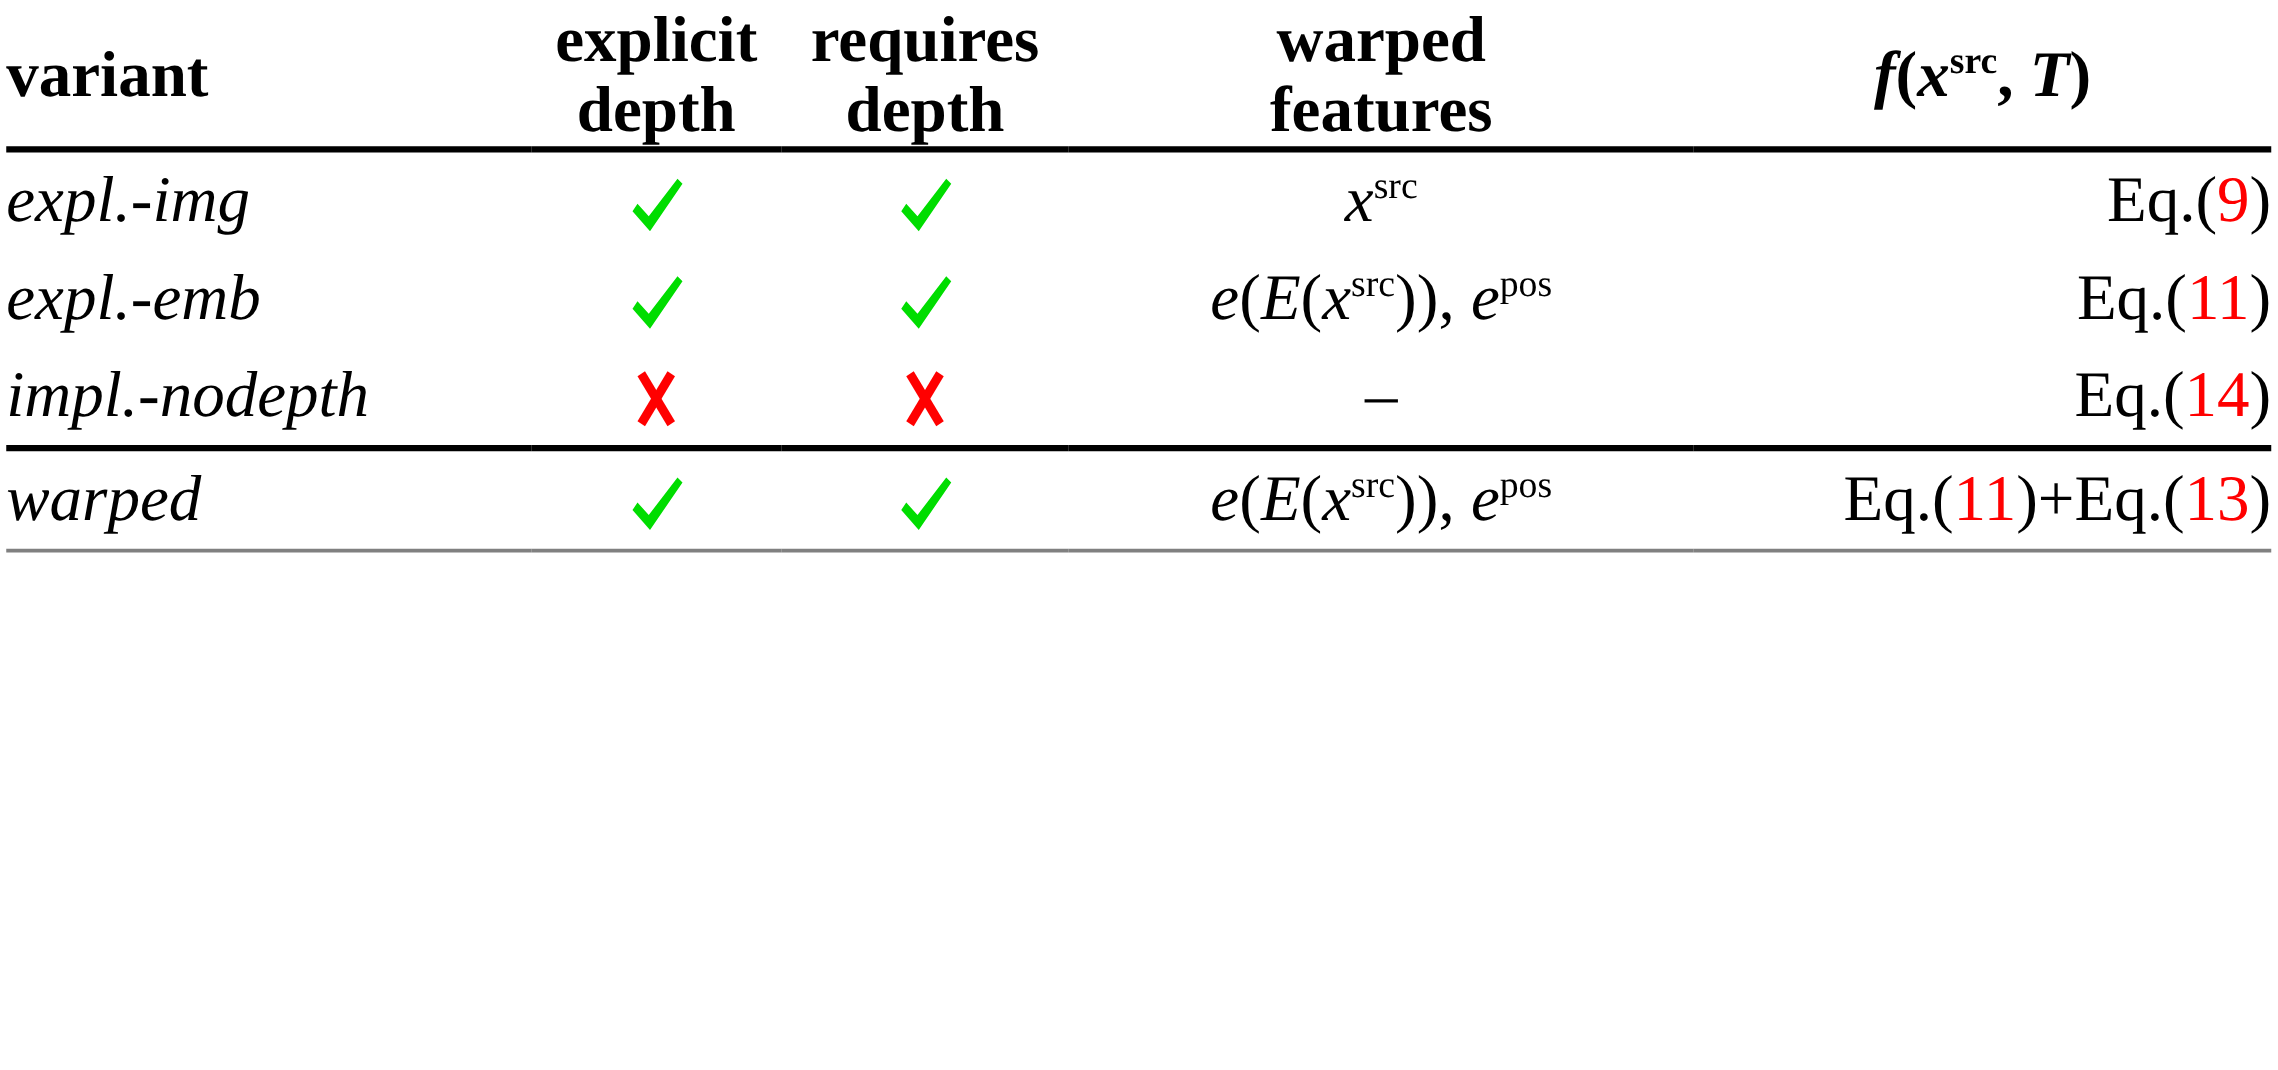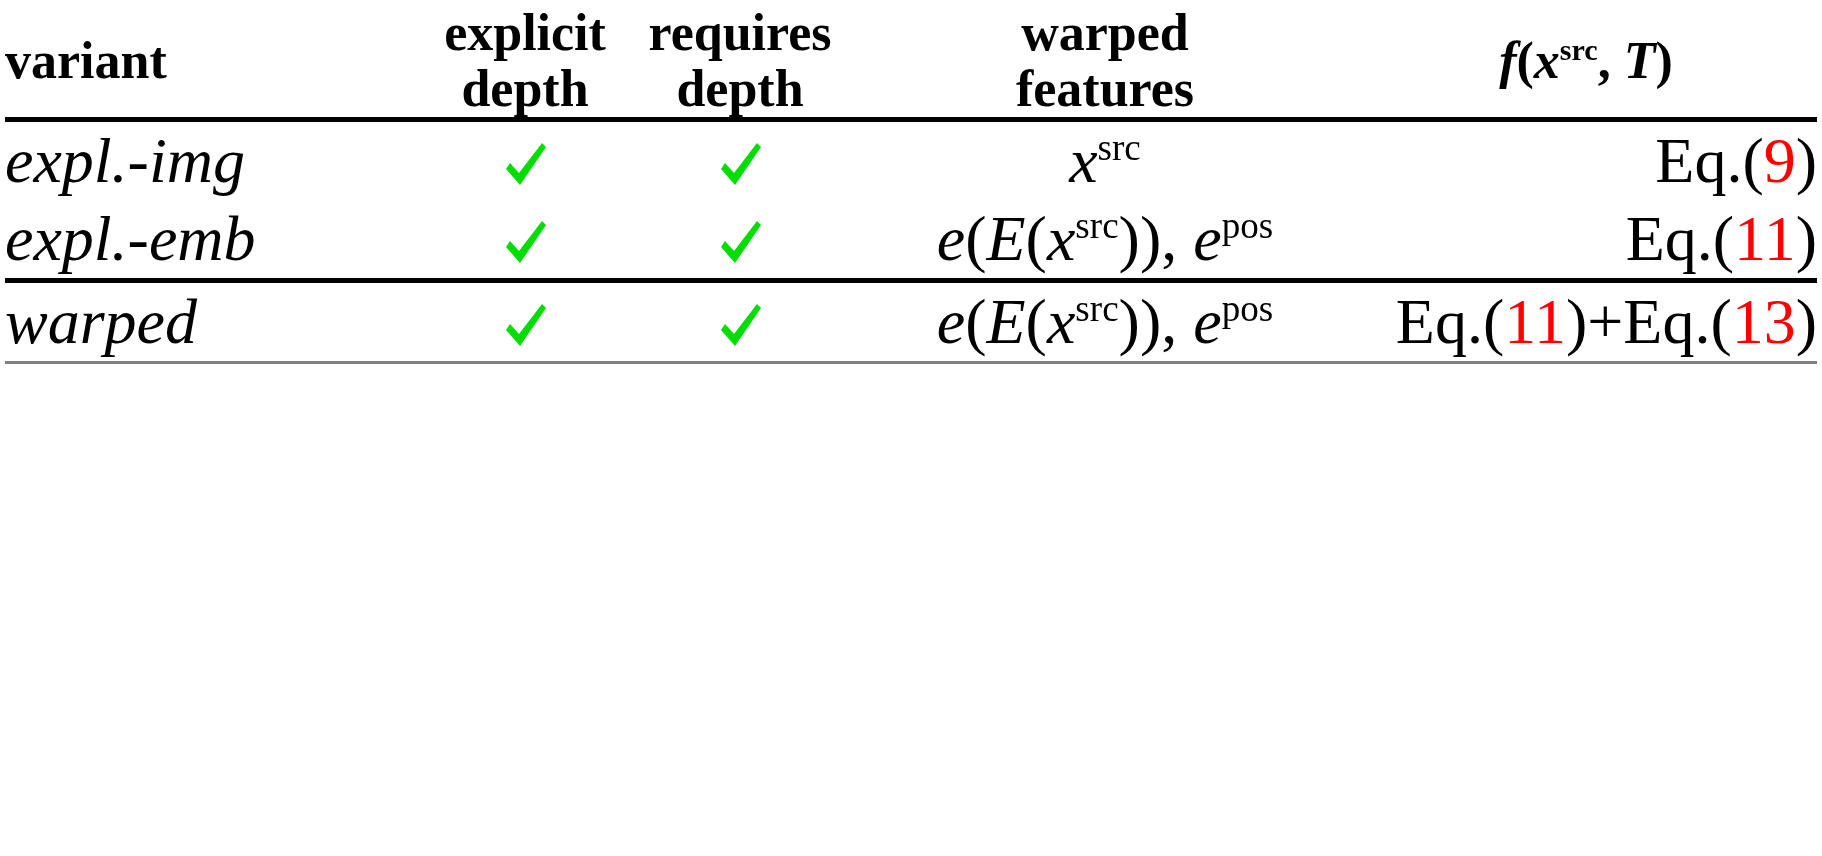--- a/index.html
+++ b/index.html
@@ -54,21 +54,21 @@
   .hdr-variant {
     text-align: left;
     padding-left: 22px;
   }
   .hdr-math {
     font-style: normal;
   }
 
   
   .cell {
-    font-size: 64px;
+    font-size: 52px;
     line-height: 1.0;
     height: 78px;
     text-align: center;
   }
   .cell-variant {
     text-align: left;
     padding-left: 22px;
     font-style: italic;
   }
   .cell-mark {
@@ -144,20 +144,33 @@
           <td class="cell cell-variant">expl.-emb</td>
           <td class="cell cell-mark"><svg class="markglyph" width="46" height="52" viewBox="0 0 46 52" aria-hidden="true">
               <path d="M4 30 L8 24 L17 34 L40 4 L44 8 L18 46 Z" fill="#00dd00"></path>
             </svg></td>
           <td class="cell cell-mark"><svg class="markglyph" width="46" height="52" viewBox="0 0 46 52" aria-hidden="true">
               <path d="M4 30 L8 24 L17 34 L40 4 L44 8 L18 46 Z" fill="#00dd00"></path>
             </svg></td>
           <td class="cell"><span class="mi">e</span><span class="mup">(</span><span class="mi">E</span><span class="mup">(</span><span class="mi">x</span><sup class="sscript">src</sup><span class="mup">))</span><span class="mup">,&nbsp;</span><span class="mi">e</span><sup class="sscript">pos</sup></td>
           <td class="cell cell-eq"><span>Eq.</span><span>(</span><span class="eqnum">11</span><span>)</span></td>
         </tr>
+        <tr>
+          <td class="cell cell-variant">impl.-nodepth</td>
+          <td class="cell cell-mark"><svg class="markglyph" width="42" height="52" viewBox="0 0 42 52" aria-hidden="true">
+              <path d="M6 6 L12 2 L36 42 L30 46 Z" fill="#ff0000"></path>
+              <path d="M36 6 L30 2 L6 42 L12 46 Z" fill="#ff0000"></path>
+            </svg></td>
+          <td class="cell cell-mark"><svg class="markglyph" width="42" height="52" viewBox="0 0 42 52" aria-hidden="true">
+              <path d="M6 6 L12 2 L36 42 L30 46 Z" fill="#ff0000"></path>
+              <path d="M36 6 L30 2 L6 42 L12 46 Z" fill="#ff0000"></path>
+            </svg></td>
+          <td class="cell"><span class="mup">–</span></td>
+          <td class="cell cell-eq"><span>Eq.</span><span>(</span><span class="eqnum">14</span><span>)</span></td>
+        </tr>
         <tr class="sep-thick">
           <td class="cell cell-variant">warped</td>
           <td class="cell cell-mark"><svg class="markglyph" width="46" height="52" viewBox="0 0 46 52" aria-hidden="true">
               <path d="M4 30 L8 24 L17 34 L40 4 L44 8 L18 46 Z" fill="#00dd00"></path>
             </svg></td>
           <td class="cell cell-mark"><svg class="markglyph" width="46" height="52" viewBox="0 0 46 52" aria-hidden="true">
               <path d="M4 30 L8 24 L17 34 L40 4 L44 8 L18 46 Z" fill="#00dd00"></path>
             </svg></td>
           <td class="cell"><span class="mi">e</span><span class="mup">(</span><span class="mi">E</span><span class="mup">(</span><span class="mi">x</span><sup class="sscript">src</sup><span class="mup">))</span><span class="mup">,&nbsp;</span><span class="mi">e</span><sup class="sscript">pos</sup></td>
           <td class="cell cell-eq"><span>Eq.</span><span>(</span><span class="eqnum">11</span><span>)</span><span class="plus">+</span><span>Eq.</span><span>(</span><span class="eqnum">13</span><span>)</span></td>

